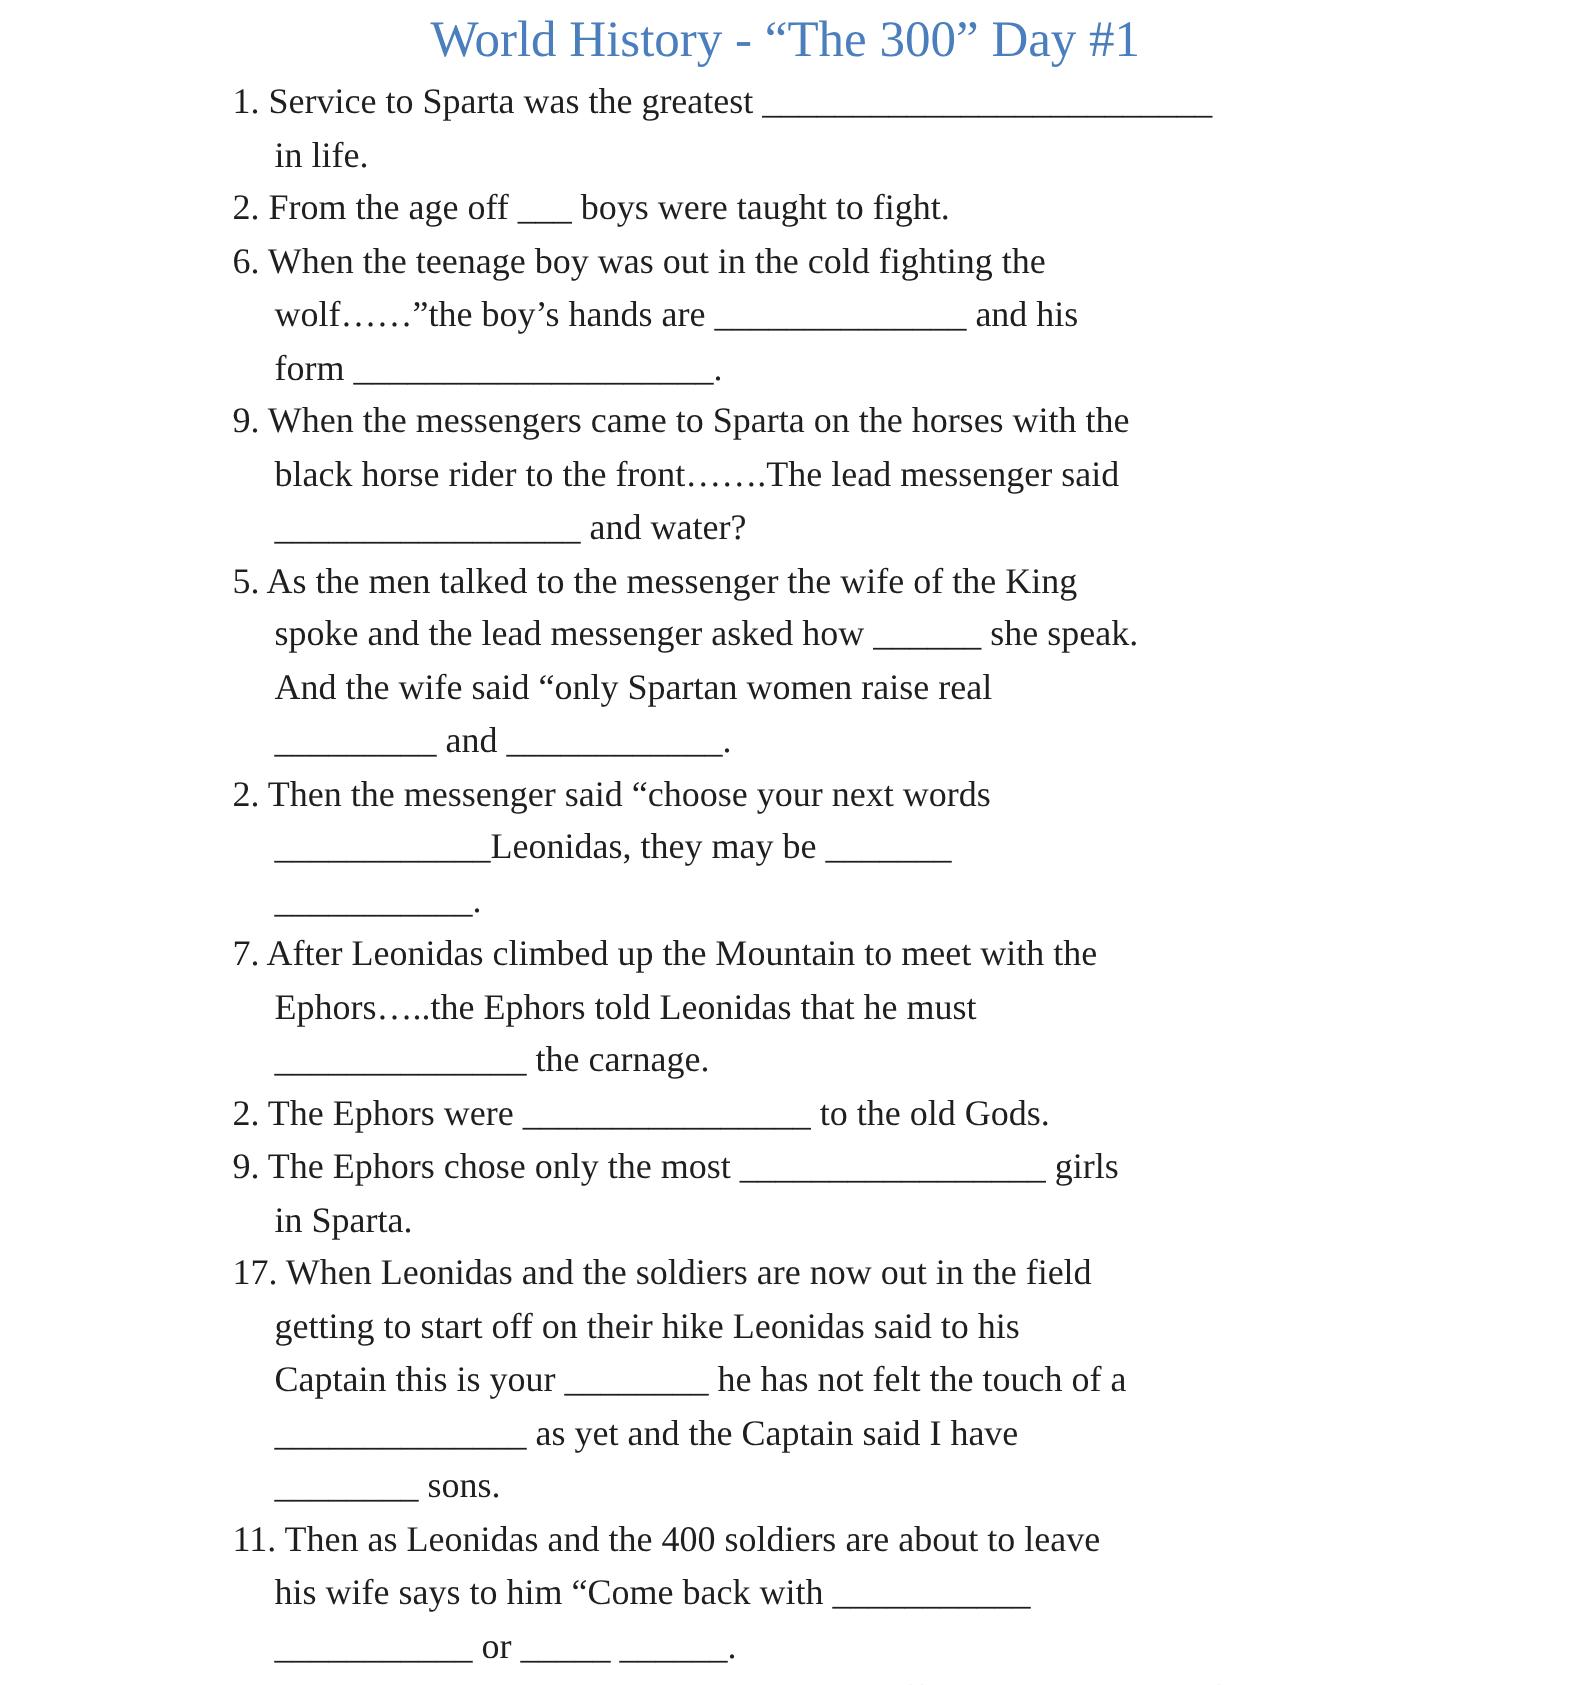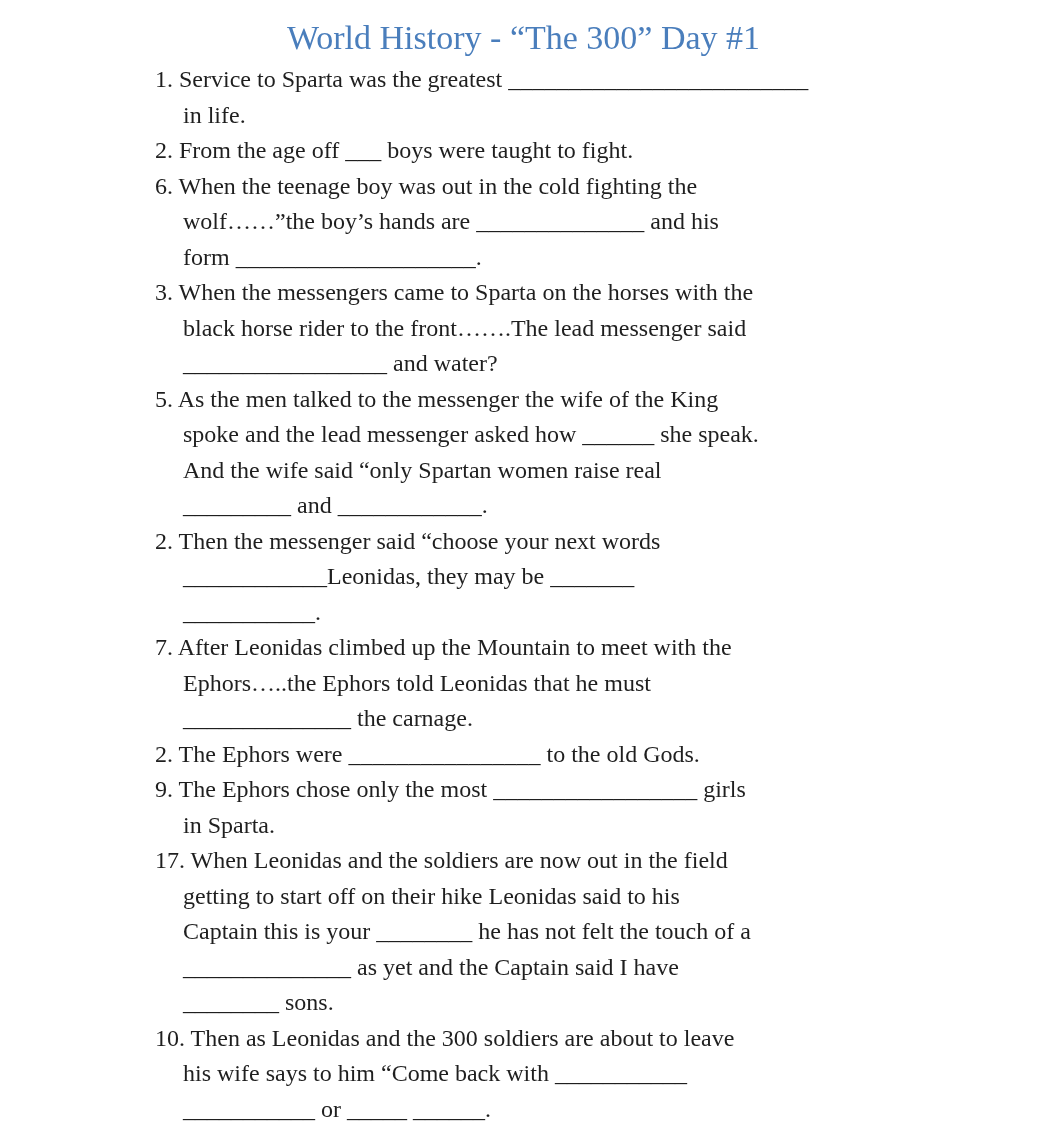--- a/index.html
+++ b/index.html
@@ -8,21 +8,21 @@
   .page {
     position: relative;
     width: 1047px;
     height: 1123px;
     background: #ffffff;
     overflow: hidden;
     font-family: "Liberation Serif", serif;
     color: #1f1f1f;
   }
   .title {
-    margin: 16px 0 2px 0;
+    margin: 5px 0 2px 0;
     padding: 0;
     font-size: 34px;
     line-height: 44px;
     font-weight: 400;
     text-align: center;
     white-space: pre;
   }
   .questions {
     padding: 0 110px 0 155px;
     font-size: 24px;
@@ -41,39 +41,39 @@
 <div class="page" style="background: rgb(255, 255, 255); color: rgb(31, 31, 31);">
   <h1 class="title" style="color: rgb(74, 126, 188);">World History - “The 300” Day #1</h1>
 
   <div class="questions">
     <p class="question">1. Service to Sparta was the greatest _________________________
 in life.</p>
     <p class="question">2. From the age off ___ boys were taught to fight.</p>
     <p class="question">6. When the teenage boy was out in the cold fighting the
 wolf……”the boy’s hands are ______________ and his
 form ____________________.</p>
-    <p class="question">3. When the messengers came to Sparta on the horses with the
+    <p class="question">9. When the messengers came to Sparta on the horses with the
 black horse rider to the front…….The lead messenger said
 _________________ and water?</p>
     <p class="question">5. As the men talked to the messenger the wife of the King
 spoke and the lead messenger asked how ______ she speak.
 And the wife said “only Spartan women raise real
 _________ and ____________.</p>
     <p class="question">2. Then the messenger said “choose your next words
 ____________Leonidas, they may be _______
 ___________.</p>
     <p class="question">7. After Leonidas climbed up the Mountain to meet with the
 Ephors…..the Ephors told Leonidas that he must
 ______________ the carnage.</p>
     <p class="question">2. The Ephors were ________________ to the old Gods.</p>
     <p class="question">9. The Ephors chose only the most _________________ girls
 in Sparta.</p>
     <p class="question">17. When Leonidas and the soldiers are now out in the field
 getting to start off on their hike Leonidas said to his
 Captain this is your ________ he has not felt the touch of a
 ______________ as yet and the Captain said I have
 ________ sons.</p>
-    <p class="question">10. Then as Leonidas and the 300 soldiers are about to leave
+    <p class="question">11. Then as Leonidas and the 400 soldiers are about to leave
 his wife says to him “Come back with ___________
 ___________ or _____ ______.</p>
     <p class="question">12. Then as Leonidas and the soldiers march off into the hills his wife will</p>
   </div>
 </div>
 
 </body></html>

